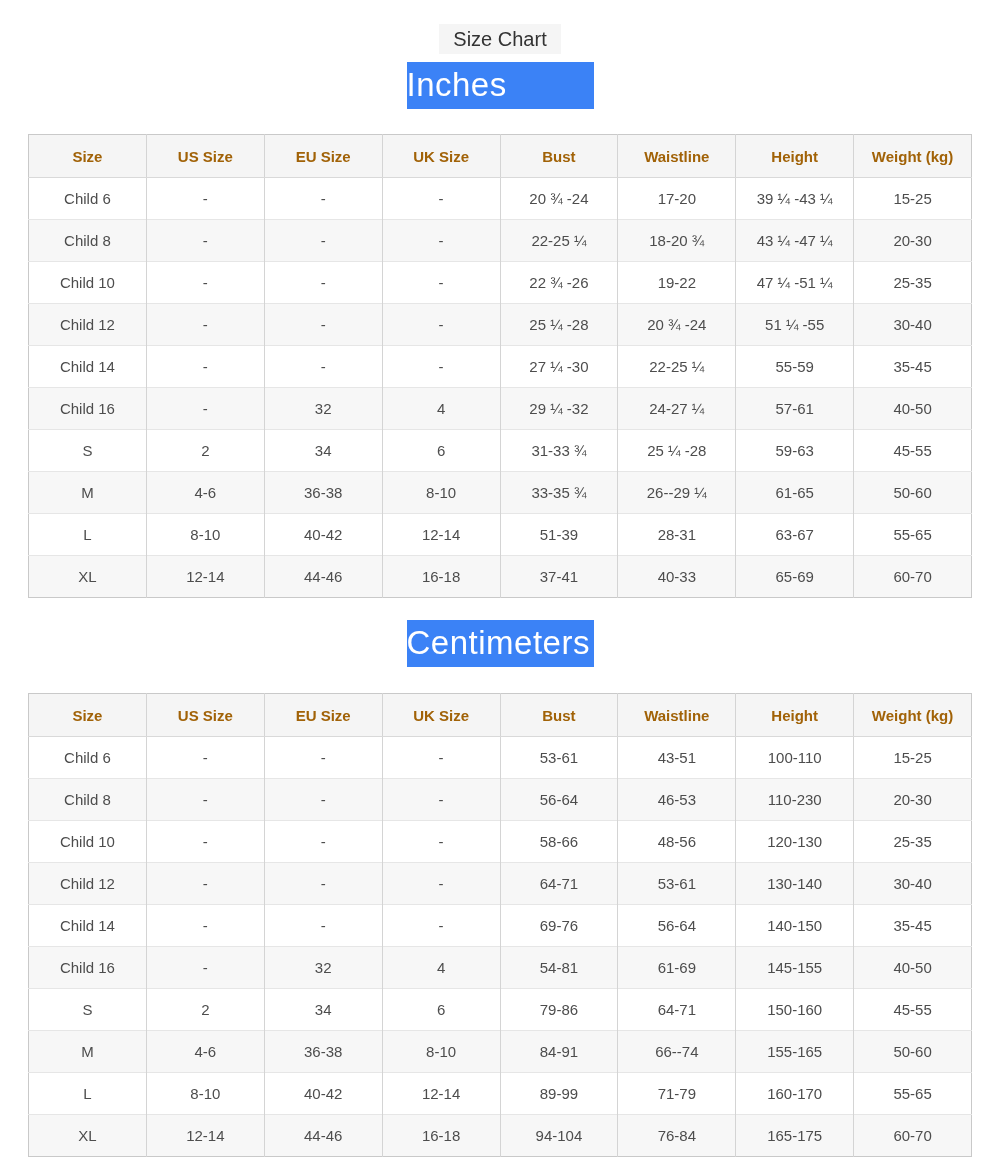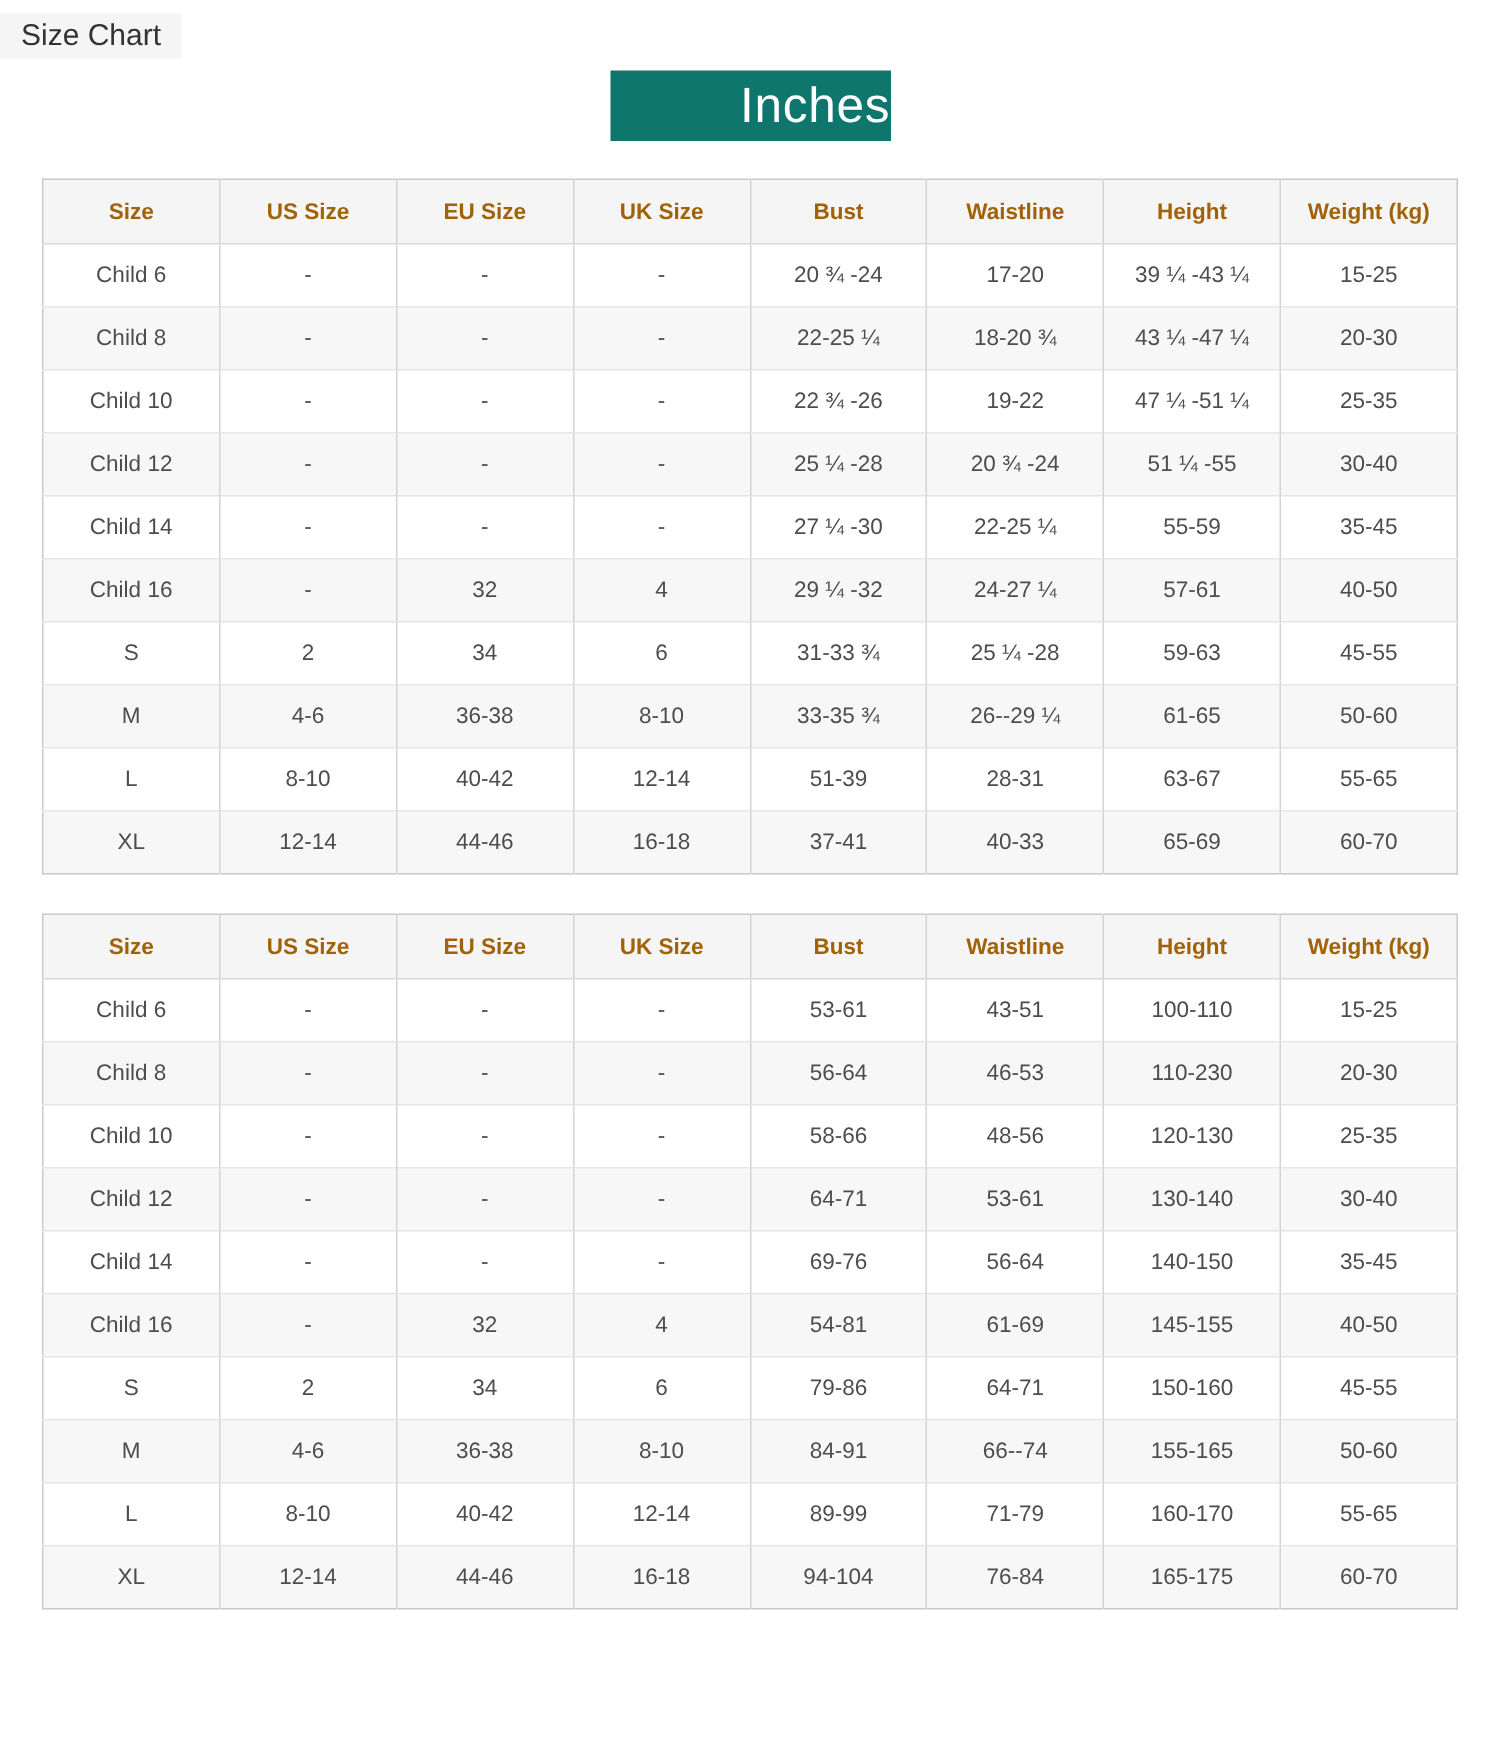--- a/index.html
+++ b/index.html
@@ -4,39 +4,39 @@
 <style>
   * { margin: 0; padding: 0; box-sizing: border-box; }
   html, body { background: #ffffff; }
   body {
     width: 1000px;
     height: 1176px;
     font-family: "Liberation Sans", sans-serif;
     overflow: hidden;
   }
   .title-wrap {
-    text-align: left;
-    padding-top: 9px;
+    text-align: center;
+    padding-top: 24px;
   }
   .size-chart-title {
     display: inline-block;
     background: #f5f5f5;
     color: #333333;
     font-size: 20px;
     line-height: 30px;
     padding: 0 14px;
   }
   .banner {
     width: 187px;
     height: 47px;
-    background: #0f766e;
+    background: #3b82f6;
     color: #ffffff;
     font-size: 33px;
     line-height: 46px;
-    text-align: right;
+    text-align: left;
     letter-spacing: 0.5px;
   }
   .banner.first { margin: 8px auto 0 auto; }
   .banner.second { margin: 22px auto 0 auto; }
   .size-table {
     width: 944px;
     margin: 25px 0 0 28px;
     border-collapse: collapse;
     border: 1px solid #c9c9c9;
     table-layout: fixed;
@@ -186,20 +186,21 @@
           <td>44-46</td>
           <td>16-18</td>
           <td>37-41</td>
           <td>40-33</td>
           <td>65-69</td>
           <td>60-70</td>
         </tr>
       </tbody>
   </table>
 
+  <div class="banner second">Centimeters</div>
 
   <table class="size-table second">
     <thead>
       <tr>
           <th>Size</th>
           <th>US Size</th>
           <th>EU Size</th>
           <th>UK Size</th>
           <th>Bust</th>
           <th>Waistline</th>

